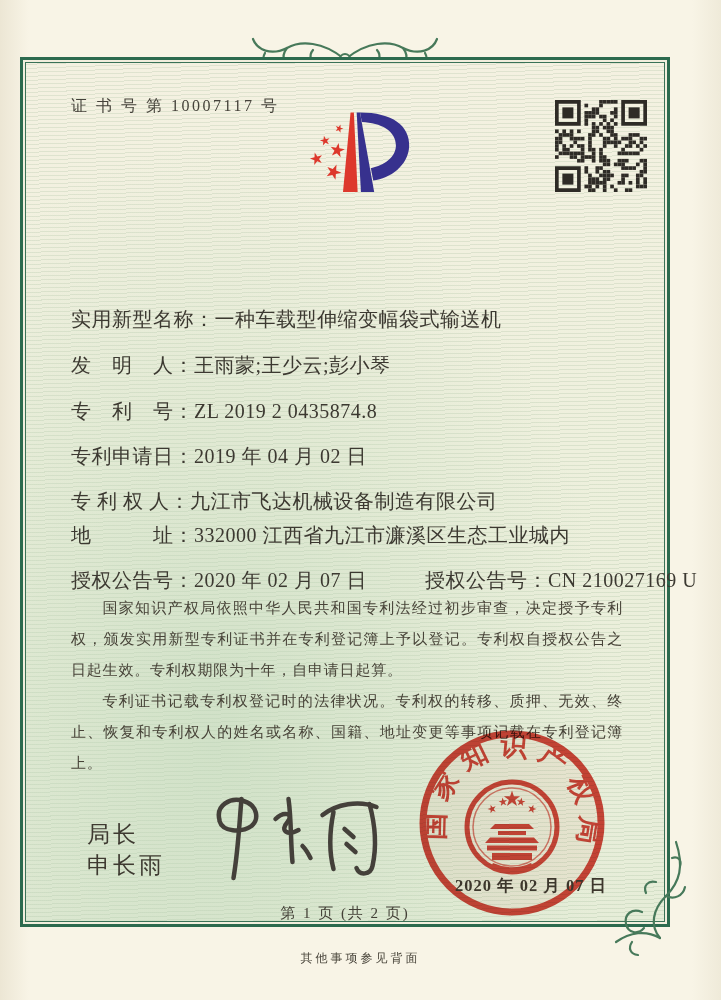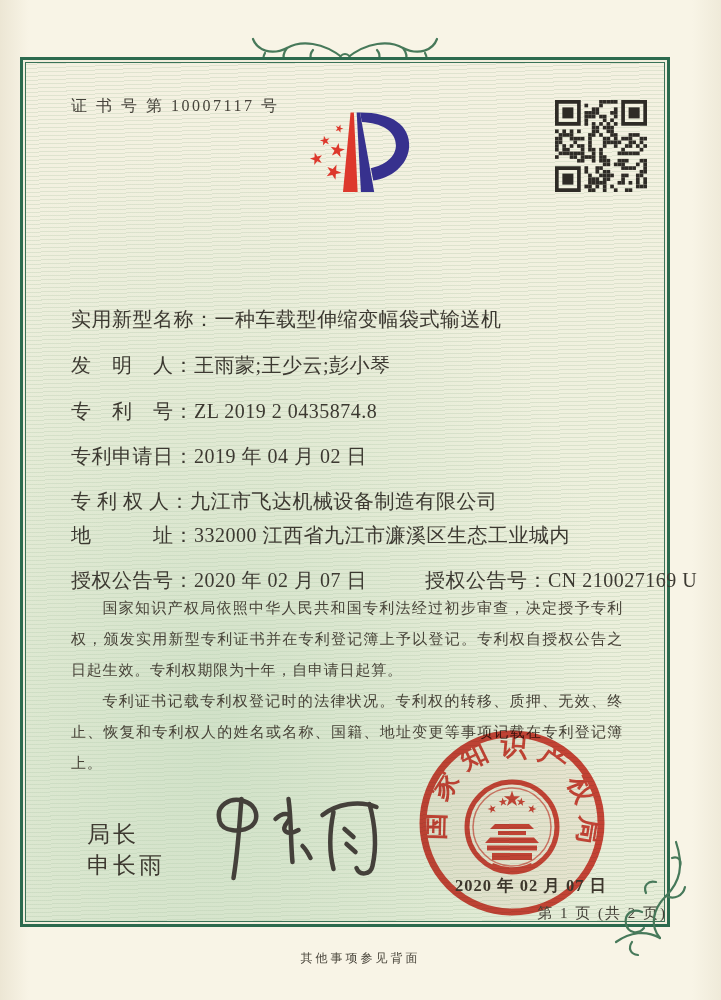--- a/index.html
+++ b/index.html
@@ -34,21 +34,21 @@
   .r0{top:246px}.r1{top:292px}.r2{top:338px}.r3{top:383px}.r4{top:428px}.r5{top:462px}.r6{top:507px}
   .paras{position:absolute; left:48px; right:44px; top:533px; font-size:15px; line-height:31px;
     text-align:justify; color:#474338; letter-spacing:.8px;}
   .paras p{margin:0; text-indent:2.1em;}
   .signer{position:absolute; left:64px; font-size:23px; letter-spacing:3px; color:#3e3a31;}
   .signer.t{top:759px}.signer.n{top:790px}
   .sig{position:absolute; left:170px; top:726px; width:205px; height:100px;}
   .seal{position:absolute; left:389px; top:663px; width:200px; height:200px; mix-blend-mode:multiply; opacity:.93;}
   .seal-date{position:absolute; left:368px; top:815px; width:280px; text-align:center;
     font-size:16.5px; font-weight:bold; letter-spacing:1px; color:#3c362c;}
-  .page-no{position:absolute; left:0; top:844px; width:100%; text-align:right; font-size:15px; letter-spacing:2px; color:#434037;}
+  .page-no{position:absolute; left:0; top:844px; width:100%; text-align:center; font-size:15px; letter-spacing:2px; color:#434037;}
   .back-note{position:absolute; left:0; top:950px; width:100%; text-align:center; font-size:12px; letter-spacing:3px; color:#4a463c;}
   .ornament-top{position:absolute; left:225px; top:28px; width:240px; height:58px;}
   .ornament-corner{position:absolute; left:598px; top:838px; width:100px; height:122px;}
 </style>
 </head>
 <body>
 
 <div class="page">
 
   <svg class="ornament-top" viewBox="0 0 240 58">

